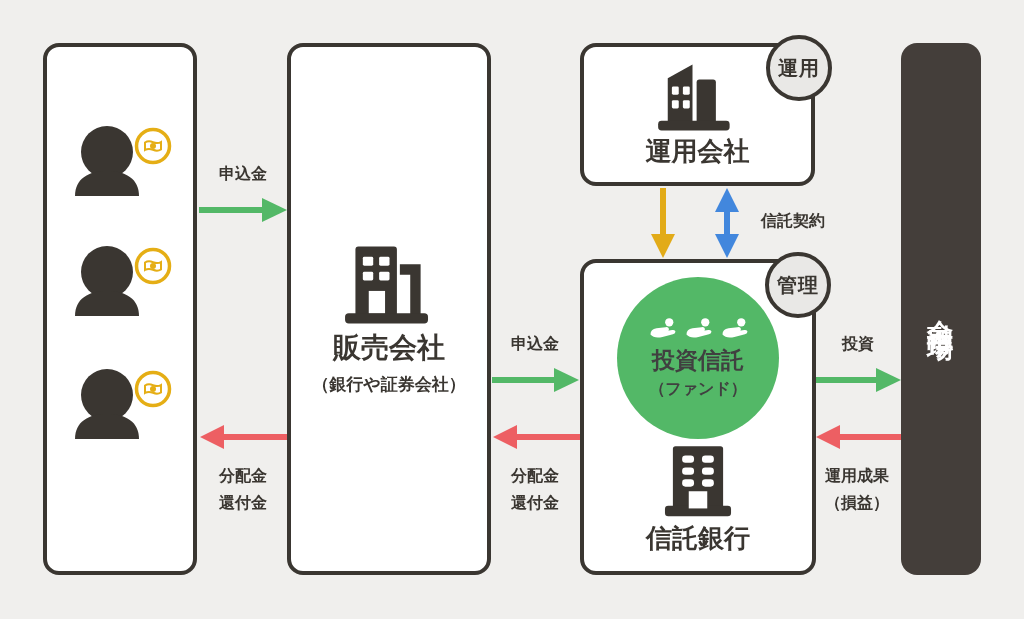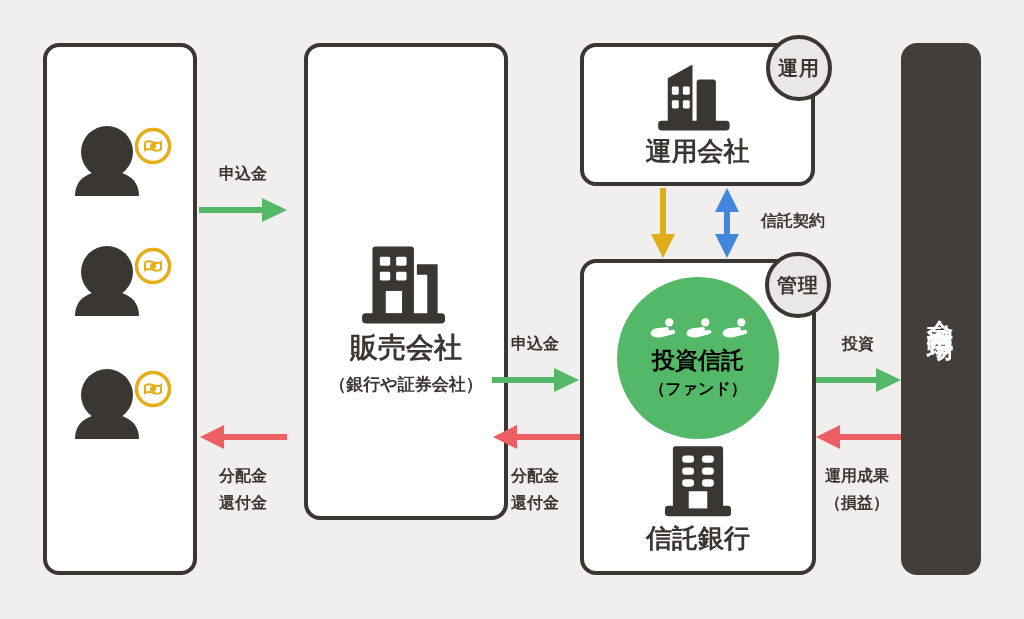--- a/index.html
+++ b/index.html
@@ -33,21 +33,21 @@
   .sales-title { font-size:28px; margin-top:4px; }
   .sales-sub { font-size:17px; font-weight:700; margin-top:6px; }
   
   .mgmt-content { position:absolute; left:0; right:0; top:13px; display:flex; flex-direction:column; align-items:center; }
   .mgmt-title { font-size:26px; margin-top:2px; }
   
   .fund {
     position:absolute; left:50%; top:14px; transform:translateX(-50%);
     width:162px; height:162px; border-radius:50%; background:#53b867;
     display:flex; flex-direction:column; align-items:center; justify-content:center;
-    color:#000000; z-index:2;
+    color:#404040; z-index:2;
   }
   .fund-icons { display:flex; gap:9px; margin-bottom:4px; }
   .fund-title { font-size:23px; font-weight:700; }
   .fund-sub { font-size:16px; font-weight:700; margin-top:3px; }
   .trust-content { position:absolute; left:0; right:0; top:182px; display:flex; flex-direction:column; align-items:center; }
   .trust-title { font-size:26px; margin-top:2px; }
   
   .market {
     position:absolute; left:901px; top:43px; width:80px; height:532px;
     background:#443e3a; border-radius:16px;
@@ -98,21 +98,21 @@
         </g>
       </svg>
       <svg class="money" width="40" height="40" viewBox="0 0 40 40">
         <circle cx="20" cy="20" r="16.5" fill="#ffffff" stroke="#e5ae15" stroke-width="3.5"></circle>
         <path d="M12 16.5 C14.5 15 17 15 20 16.2 C23 17.4 25.5 17.4 28 16 L28 23.5 C25.5 25 23 25 20 23.8 C17 22.6 14.5 22.6 12 24 Z" fill="none" stroke="#e5ae15" stroke-width="2"></path>
         <circle cx="20" cy="20" r="3" fill="#e5ae15"></circle>
       </svg>
     </div>
   </div>
 
-  <div class="node" style="left:304px; top:43px; width:204px; height:477px;">
+  <div class="node" style="left:287px; top:43px; width:204px; height:532px;">
     <div class="sales-content">
       <svg width="95" height="80" viewBox="0 0 64 54">
         <g fill="#3a3631">
           <rect x="9" y="1" width="28" height="47" rx="2"></rect>
           <path d="M39 13 h14 v35 h-7 v-28 h-7 z"></path>
           <rect x="2" y="46" width="56" height="7" rx="2.5"></rect>
         </g>
         <g fill="#ffffff">
           <rect x="14" y="8" width="7" height="6" rx="1"></rect>
           <rect x="25" y="8" width="7" height="6" rx="1"></rect>

